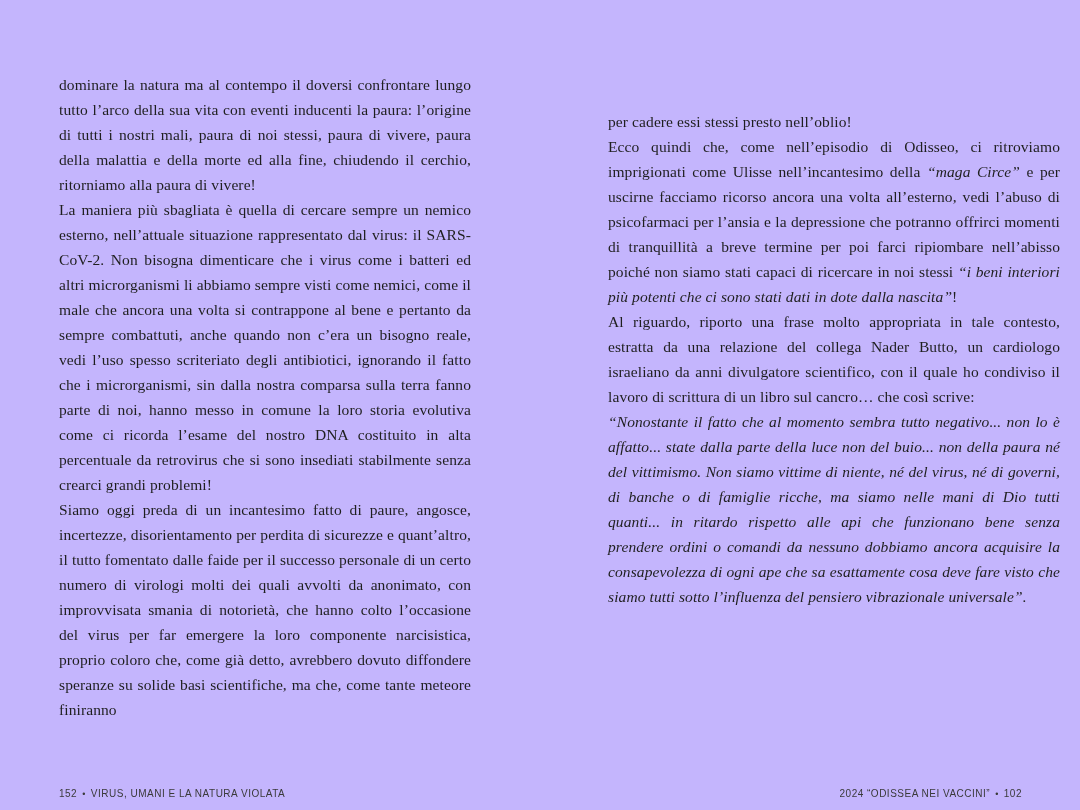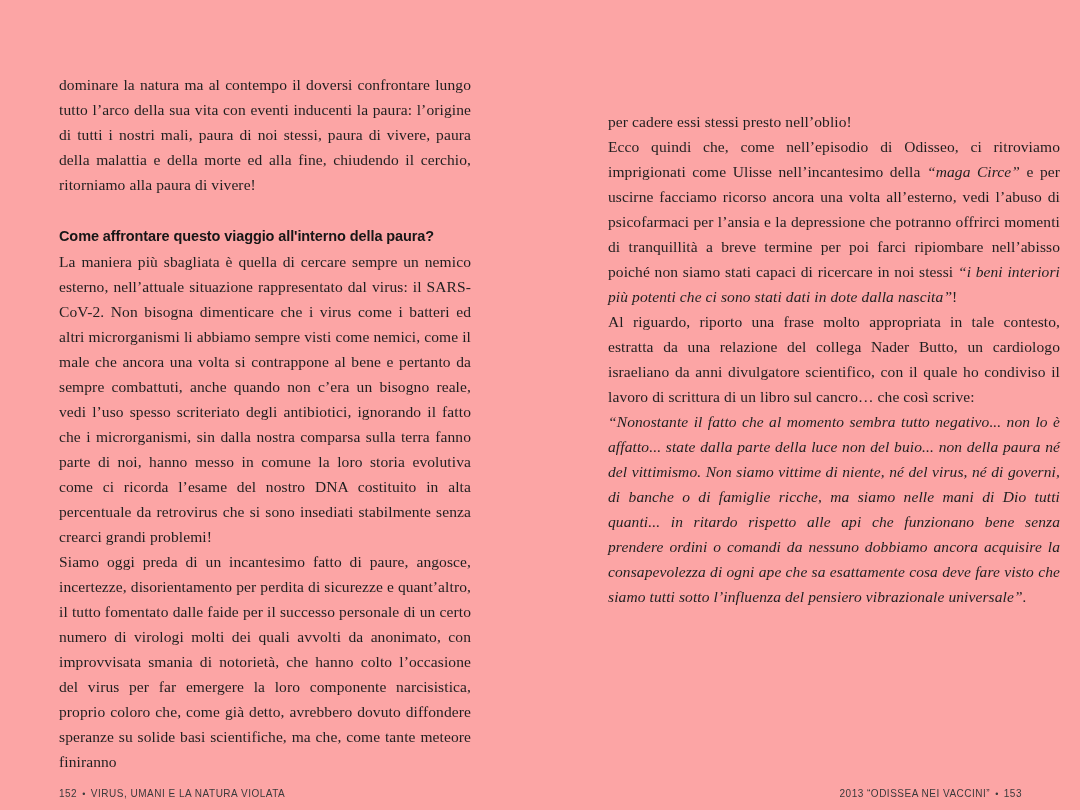--- a/index.html
+++ b/index.html
@@ -4,21 +4,21 @@
 <style>
   html, body {
     margin: 0;
     padding: 0;
     background: #ffffff;
   }
   #book-spread {
     position: relative;
     width: 1080px;
     height: 810px;
-    background: #fca5a5;
+    background: #c4b5fd;
     overflow: hidden;
     font-family: "Liberation Serif", "DejaVu Serif", serif;
     color: #1f1f1f;
   }
   .text-column {
     position: absolute;
     top: 72px;
   }
   .col-left  { left: 59px;  width: 412px; }
   .col-right { left: 608px; width: 452px; margin-top: 37px; }
@@ -65,33 +65,32 @@
     vertical-align: 0.5px;
   }
 </style>
 </head>
 <body>
 
 <div id="book-spread">
 
   <div class="text-column col-left">
     <p>dominare la natura ma al contempo il doversi confrontare lungo tutto l’arco della sua vita con eventi inducenti la paura: l’origine di tutti i nostri mali, paura di noi stessi, paura di vivere, paura della malattia e della morte ed alla fine, chiudendo il cerchio, ritorniamo alla paura di vivere!</p>
-    <h2 class="section-heading">Come affrontare questo viaggio all'interno della paura?</h2>
     <p>La maniera più sbagliata è quella di cercare sempre un nemico esterno, nell’attuale situazione rappresentato dal virus: il SARS-CoV-2. Non bisogna dimenticare che i virus come i batteri ed altri microrganismi li abbiamo sempre visti come nemici, come il male che ancora una volta si contrappone al bene e pertanto da sempre combattuti, anche quando non c’era un bisogno reale, vedi l’uso spesso scriteriato degli antibiotici, ignorando il fatto che i microrganismi, sin dalla nostra comparsa sulla terra fanno parte di noi, hanno messo in comune la loro storia evolutiva come ci ricorda l’esame del nostro DNA costituito in alta percentuale da retrovirus che si sono insediati stabilmente senza crearci grandi problemi!</p>
     <p>Siamo oggi preda di un incantesimo fatto di paure, angosce, incertezze, disorientamento per perdita di sicurezze e quant’altro, il tutto fomentato dalle faide per il successo personale di un certo numero di virologi molti dei quali avvolti da anonimato, con improvvisata smania di notorietà, che hanno colto l’occasione del virus per far emergere la loro componente narcisistica, proprio coloro che, come già detto, avrebbero dovuto diffondere speranze su solide basi scientifiche, ma che, come tante meteore finiranno</p>
   </div>
 
   <div class="page-footer footer-left">
     <span>152</span><span class="footer-sep">•</span><span>VIRUS, UMANI E LA NATURA VIOLATA</span>
   </div>
 
   <div class="text-column col-right">
     <p>per cadere essi stessi presto nell’oblio!</p>
     <p><span>Ecco quindi che, come nell’episodio di Odisseo, ci ritroviamo imprigionati come Ulisse nell’incantesimo della </span><em>“maga Circe”</em><span> e per uscirne facciamo ricorso ancora una volta all’esterno, vedi l’abuso di psicofarmaci per l’ansia e la depressione che potranno offrirci momenti di tranquillità a breve termine per poi farci ripiombare nell’abisso poiché non siamo stati capaci di ricercare in noi stessi </span><em>“i beni interiori più potenti che ci sono stati dati in dote dalla nascita”</em><span>!</span></p>
     <p>Al riguardo, riporto una frase molto appropriata in tale contesto, estratta da una relazione del collega Nader Butto, un cardiologo israeliano da anni divulgatore scientifico, con il quale ho condiviso il lavoro di scrittura di un libro sul cancro… che così scrive:</p>
     <p class="block-quote">“Nonostante il fatto che al momento sembra tutto negativo... non lo è affatto... state dalla parte della luce non del buio... non della paura né del vittimismo. Non siamo vittime di niente, né del virus, né di governi, di banche o di famiglie ricche, ma siamo nelle mani di Dio tutti quanti... in ritardo rispetto alle api che funzionano bene senza prendere ordini o comandi da nessuno dobbiamo ancora acquisire la consapevolezza di ogni ape che sa esattamente cosa deve fare visto che siamo tutti sotto l’influenza del pensiero vibrazionale universale”.</p>
   </div>
 
   <div class="page-footer footer-right">
-    <span>2013 “ODISSEA NEI VACCINI”</span><span class="footer-sep">•</span><span>153</span>
+    <span>2024 “ODISSEA NEI VACCINI”</span><span class="footer-sep">•</span><span>102</span>
   </div>
 
 </div>
 
 </body></html>

